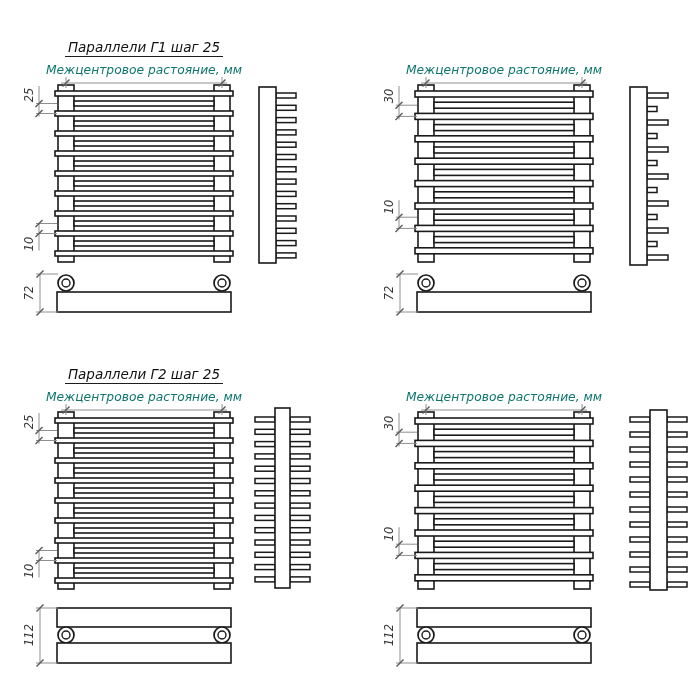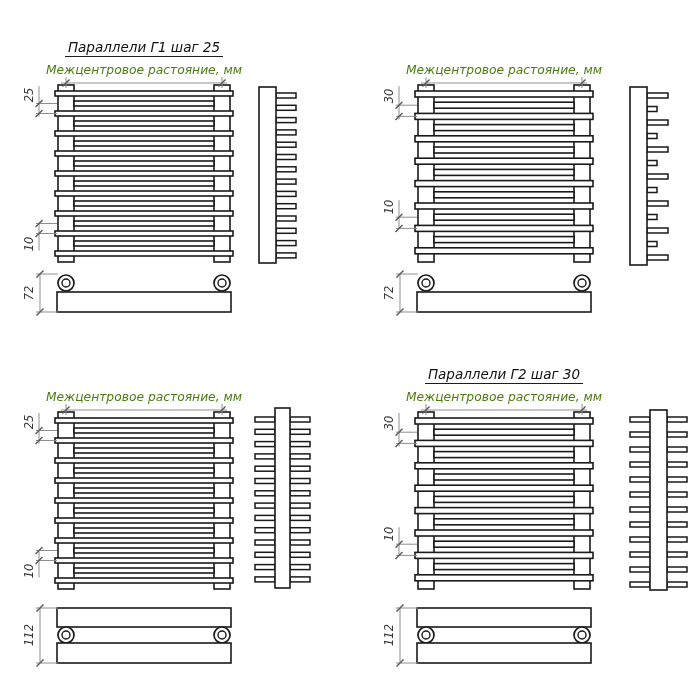--- a/index.html
+++ b/index.html
@@ -6,21 +6,21 @@
   .stage{position:relative;width:700px;height:700px;background:#ffffff;overflow:hidden;
          font-family:"DejaVu Sans",sans-serif;}
   #drawing{position:absolute;left:0;top:0;}
   .panel{position:absolute;left:0;top:0;width:350px;height:360px;pointer-events:none;}
   .panel.col-r{left:360px}
   .panel.row-b{top:327px}
   .title{position:absolute;left:55px;top:39px;width:178px;text-align:center;
          font-style:italic;font-size:13.5px;color:#111;white-space:nowrap;}
   .title span{border-bottom:1.4px solid #1d1d1d;padding:0 3px 1px;text-align:right;}
   .center-label{position:absolute;left:42px;top:63px;width:204px;text-align:center;
-         font-style:italic;font-size:12.3px;color:#4d7c0f;white-space:nowrap;}
+         font-style:italic;font-size:12.3px;color:#0f766e;white-space:nowrap;}
   .vlabel{position:absolute;width:44px;height:18px;display:flex;align-items:center;
          justify-content:center;transform:rotate(-90deg);font-style:italic;
          font-size:11.5px;color:#3a3a3a;white-space:nowrap;}
 </style>
 </head>
 <body>
 
 <div class="stage">
   <svg id="drawing" width="700" height="700" viewBox="0 0 700 700">
       <g transform="translate(0,0)">
@@ -331,26 +331,26 @@
   </div>
 
   <div class="panel col-r">
     <div class="center-label">Межцентровое растояние, мм</div>
     <div class="vlabel" style="left: 7px; top: 86.6px;">30</div>
     <div class="vlabel gap" style="left: 7px; top: 198.2px;">10</div>
     <div class="vlabel depth" style="left: 7px; top: 284px;">72</div>
   </div>
 
   <div class="panel row-b">
+    <div class="title"><span>Параллели Г2 шаг 25</span></div>
     <div class="center-label">Межцентровое растояние, мм</div>
     <div class="vlabel" style="left: 7px; top: 85.75px;">25</div>
     <div class="vlabel gap" style="left: 7px; top: 234.5px;">10</div>
     <div class="vlabel depth" style="left: 7px; top: 299px;">112</div>
   </div>
 
   <div class="panel col-r row-b">
-    <div class="title"><span>Параллели Г2 шаг 30</span></div>
     <div class="center-label">Межцентровое растояние, мм</div>
     <div class="vlabel" style="left: 7px; top: 86.6px;">30</div>
     <div class="vlabel gap" style="left: 7px; top: 198.2px;">10</div>
     <div class="vlabel depth" style="left: 7px; top: 299px;">112</div>
   </div>
 </div>
 
 </body></html>

